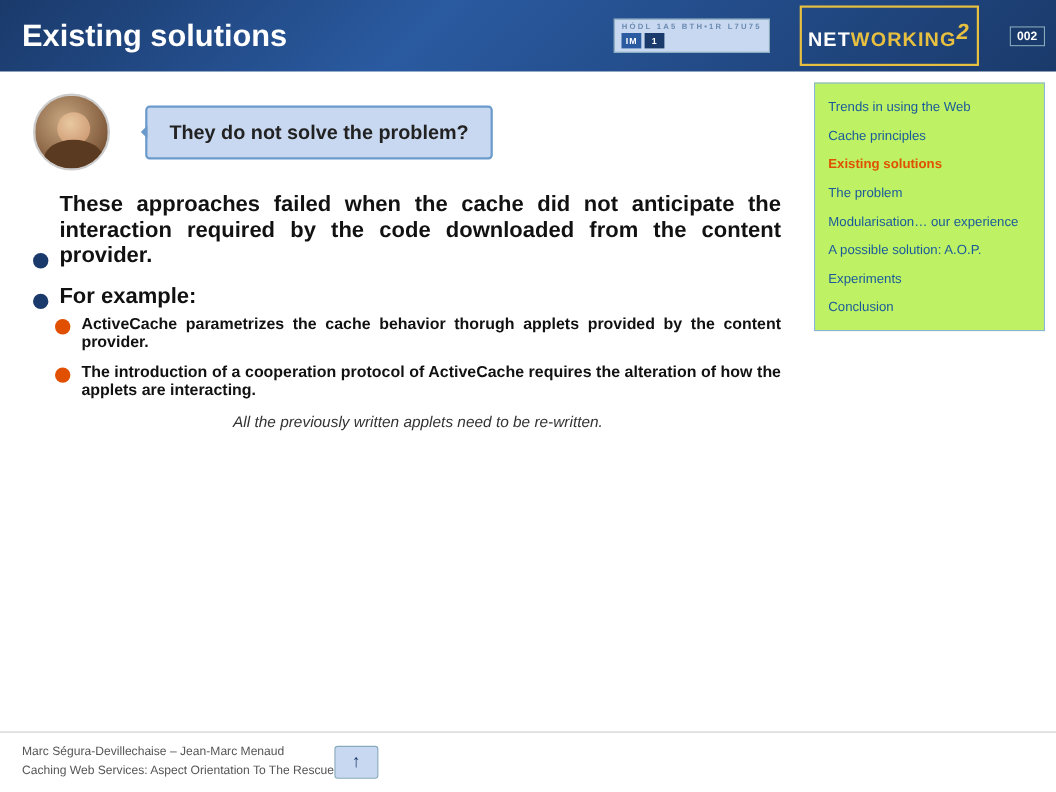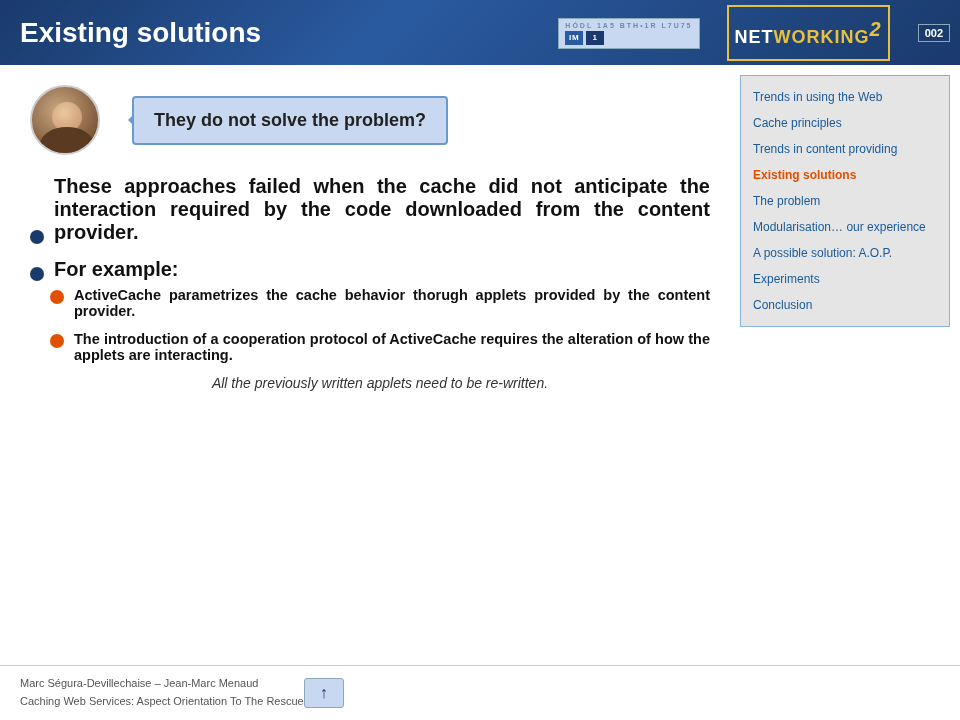--- a/index.html
+++ b/index.html
@@ -170,21 +170,21 @@
       font-style: italic;
       font-size: 14px;
       color: #333;
       margin-top: 10px;
       margin-left: 20px;
     }
 
     
     .nav-panel {
       width: 210px;
-      background: #e5e5e5;
+      background: #bef264;
       border: 1px solid #8ab4d8;
       margin: 10px 10px 10px 0;
       padding: 8px 0;
       height: fit-content;
       flex-shrink: 0;
     }
     .nav-item {
       padding: 4px 12px;
       font-size: 12px;
       color: #1a5a9a;
@@ -280,21 +280,20 @@
       </li>
     </ul>
 
     <div class="italic-line">All the previously written applets need to be re-written.</div>
 
   </div>
 
   <div class="nav-panel">
     <div class="nav-item">Trends in using the Web</div>
     <div class="nav-item">Cache principles</div>
-    <div class="nav-item">Trends in content providing</div>
     <div class="nav-item active">Existing solutions</div>
     <div class="nav-item">The problem</div>
     <div class="nav-item">Modularisation… our experience</div>
     <div class="nav-item">A possible solution: A.O.P.</div>
     <div class="nav-item">Experiments</div>
     <div class="nav-item">Conclusion</div>
   </div>
 </div>
 
 <div class="footer">

